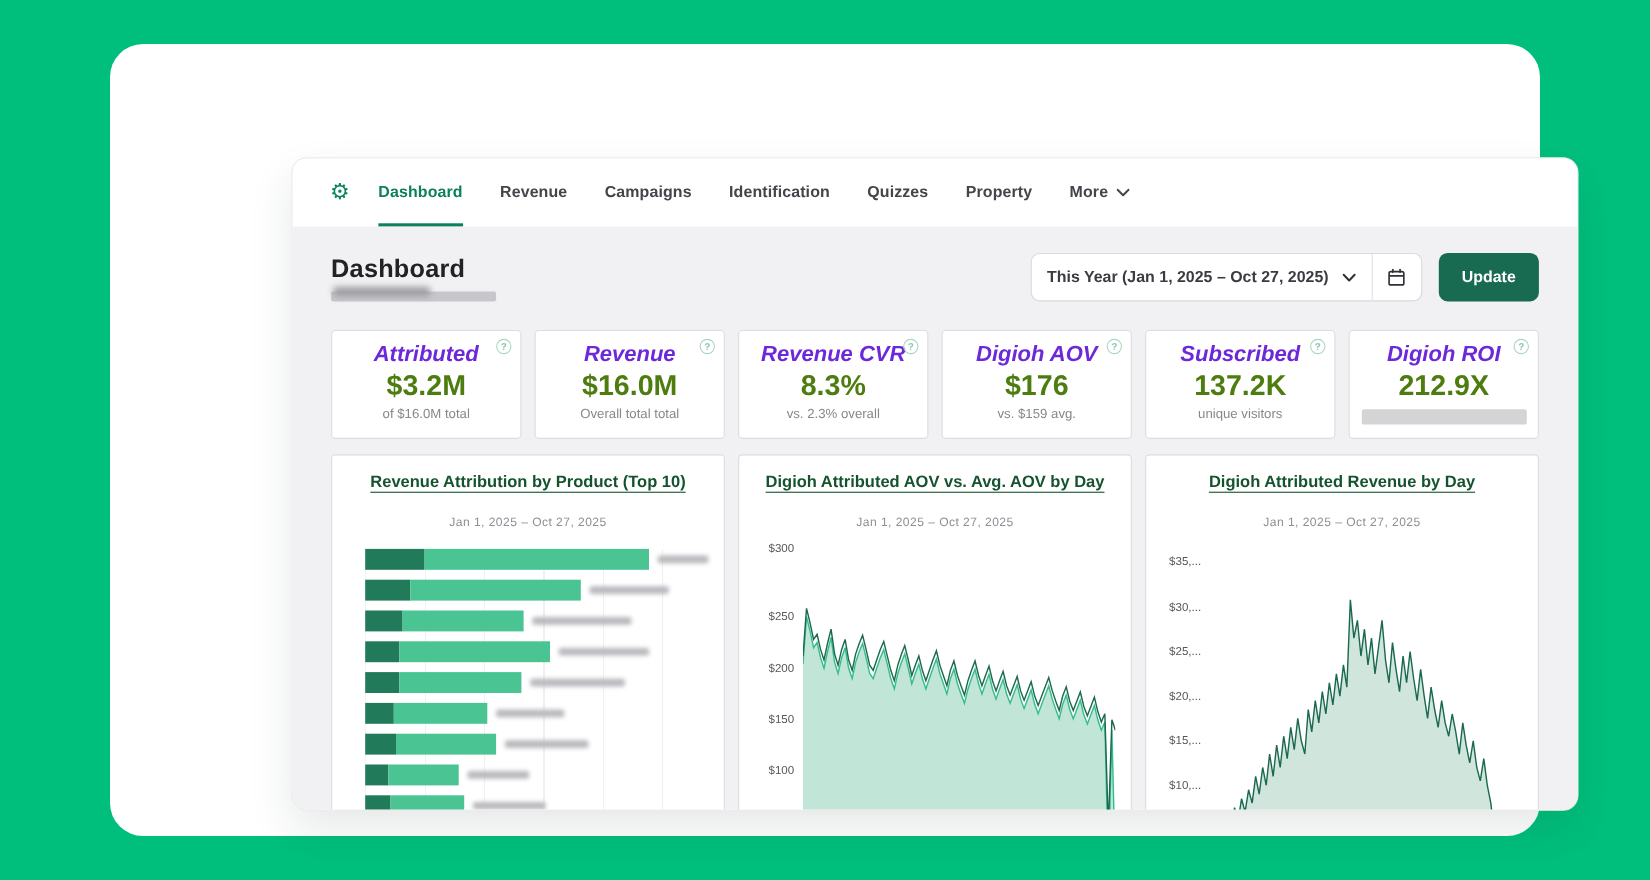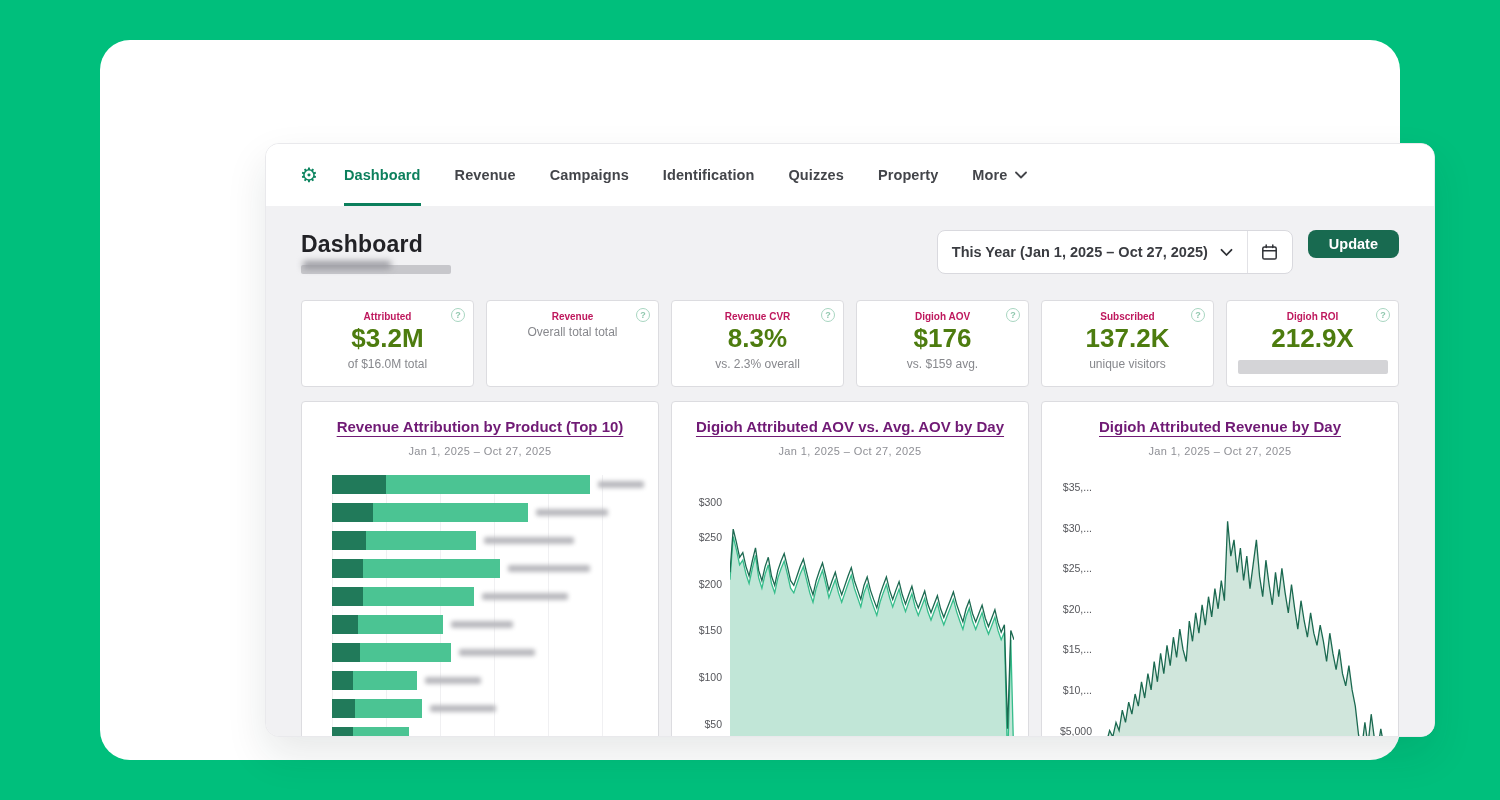--- a/index.html
+++ b/index.html
@@ -45,62 +45,62 @@
   
   .section { flex: 1; background: #f1f1f3; padding: 18px 35px 0; }
   .header-row {
     display: flex; justify-content: space-between; align-items: center;
     margin-bottom: 20px; min-height: 56px;
   }
   .title-wrap h1 { font-size: 23px; color: #222226; letter-spacing: .2px; }
   .redact-line { margin-top: 6px; position: relative; height: 10px; width: 150px; }
   .redact-light { position: absolute; left: 0; top: 1px; width: 150px; height: 9px; background: #c7c7cb; border-radius: 2px; }
   .redact-dark  { position: absolute; left: 2px; top: -3px; width: 88px; height: 8px; background: #9b9ba1; filter: blur(3px); border-radius: 2px; }
-  .controls { display: flex; align-items: flex-start; gap: 15px; }
+  .controls { display: flex; align-items: flex-end; gap: 15px; }
   .range-group {
     display: flex; align-items: stretch; height: 44px;
     background: #fff; border: 1px solid #d9d9de; border-radius: 8px; overflow: hidden;
   }
   .range-main { display: flex; align-items: center; gap: 12px; padding: 0 14px; font-size: 14.5px; font-weight: 700; color: #3a3c41; cursor: pointer; }
   .vdivider { width: 1px; background: #e2e2e6; }
   .cal-btn { width: 44px; display: flex; align-items: center; justify-content: center; cursor: pointer; }
   .update-btn {
-    height: 28px; padding: 0 21px; background: #186a50; color: #fff;
+    height: 44px; padding: 0 21px; background: #186a50; color: #fff;
     border: none; border-radius: 8px; font-size: 14.5px; font-weight: 700;
     font-family: "Liberation Sans", sans-serif; cursor: pointer;
   }
   
   .kpi-row { display: flex; gap: 12px; margin-bottom: 14px; }
   .kpi {
     flex: 1; position: relative; text-align: center;
     background: #fff; border: 1px solid #dcdce0; border-radius: 4px;
     padding: 10px 6px 12px;
   }
-  .kpi-title { font-size: 10px; font-weight: 700; color: #be185d; }
+  .kpi-title { font-size: 20px; font-weight: 700; color: #6d28d9; font-style: italic; }
   .kpi-value { font-size: 26px; font-weight: 700; color: #4d7c0f; margin-top: 1px; }
   .kpi-sub   { font-size: 12px; color: #87888d; margin-top: 3px; }
   .kpi-redact{ width: 150px; height: 14px; background: #d4d4d7; margin: 6px auto 0; border-radius: 2px; }
   .help {
     position: absolute; top: 7px; right: 8px;
     width: 14px; height: 14px; border: 1px solid #a8d6c1; border-radius: 50%;
     color: #8fc7ad; font-size: 9px; line-height: 12px; text-align: center; font-weight: 700;
     cursor: pointer;
   }
   
   .charts-row { display: flex; gap: 12px; }
   .chart-card {
     flex: 1; height: 380px; overflow: hidden;
     background: #fff; border: 1px solid #dcdce0; border-radius: 4px;
     padding: 16px 14px;
   }
   .chart-title {
-    text-align: center; font-size: 15px; font-weight: 700; color: #701a75;
+    text-align: center; font-size: 15px; font-weight: 700; color: #14532d;
     text-decoration: underline; text-underline-offset: 4px; text-decoration-thickness: 1px;
   }
-  .chart-sub { text-align: center; font-size: 11px; color: #8e8f95; margin-top: 10px; letter-spacing: .4px; }
+  .chart-sub { text-align: center; font-size: 11px; color: #8e8f95; margin-top: 22px; letter-spacing: .4px; }
   .bar-plot {
     margin: 18px 0 0 16px; position: relative;
     background: repeating-linear-gradient(to right, #f0f0f2 0, #f0f0f2 1px, transparent 1px, transparent 54px);
   }
   .bar-row { display: flex; align-items: center; height: 19px; margin-bottom: 9px; }
   .bar-seg { height: 100%; display: inline-block; }
   .bar-label-redact { margin-left: 8px; height: 7px; background: #b9b9be; filter: blur(2px); border-radius: 2px; display: inline-block; flex: 0 0 auto; }
   .line-chart { display: flex; margin-top: 14px; }
   .y-axis { width: 44px; position: relative; height: 300px; flex: 0 0 auto; }
   .y-tick { position: absolute; right: 8px; font-size: 10.5px; color: #55565b; transform: translateY(-50%); white-space: nowrap; }
@@ -178,20 +178,21 @@
       <div class="kpi-row">
           <div class="kpi">
             <div class="help">?</div>
             <div class="kpi-title">Attributed</div>
             <div class="kpi-value">$3.2M</div>
             <div class="kpi-sub">of $16.0M total</div>
           </div>
           <div class="kpi">
             <div class="help">?</div>
             <div class="kpi-title">Revenue</div>
+            <div class="kpi-value">$16.0M</div>
             <div class="kpi-sub">Overall total total</div>
           </div>
           <div class="kpi">
             <div class="help">?</div>
             <div class="kpi-title">Revenue CVR</div>
             <div class="kpi-value">8.3%</div>
             <div class="kpi-sub">vs. 2.3% overall</div>
           </div>
           <div class="kpi">
             <div class="help">?</div>
@@ -269,21 +270,21 @@
                 <span class="bar-seg" style="width:56.8px;background:#4bc493"></span>
               </div>
             </div>
         </div>
 
         <div class="chart-card">
           <div class="chart-title">Digioh Attributed AOV vs. Avg. AOV by Day</div>
           <div class="chart-sub">Jan 1, 2025 – Oct 27, 2025</div>
           <div class="line-chart">
             <div class="y-axis">
-                <div class="y-tick" style="top: 31px;">$300</div>
+                <div class="y-tick" style="top: 4px;">$300</div>
                 <div class="y-tick" style="top: 65.6px;">$250</div>
                 <div class="y-tick" style="top: 112.5px; padding-left: 31px;">$200</div>
                 <div class="y-tick" style="top: 159.4px;">$150</div>
                 <div class="y-tick" style="top: 206.3px; padding-left: 22px;">$100</div>
                 <div class="y-tick" style="top: 253.1px;">$50</div>
               </div>
             <div class="plot">
                 <svg width="284" height="300">
                   <polygon points="0.0,108.8 3.2,65.6 6.4,78.7 9.6,93.8 12.8,89.1 16.0,103.1 19.1,112.5 22.3,97.5 25.5,84.4 28.7,106.9 31.9,117.2 35.1,103.1 38.3,93.8 41.5,112.5 44.7,121.9 47.9,106.9 51.1,97.5 54.2,90.0 57.4,103.1 60.6,117.2 63.8,121.9 67.0,112.5 70.2,103.1 73.4,95.6 76.6,108.8 79.8,121.9 83.0,131.3 86.2,117.2 89.3,107.8 92.5,99.4 95.7,112.5 98.9,126.6 102.1,117.2 105.3,108.8 108.5,121.9 111.7,131.3 114.9,121.9 118.1,112.5 121.3,104.1 124.4,117.2 127.6,126.6 130.8,135.9 134.0,121.9 137.2,113.4 140.4,126.6 143.6,135.9 146.8,144.4 150.0,131.3 153.2,121.9 156.4,113.4 159.6,126.6 162.7,135.9 165.9,126.6 169.1,118.1 172.3,131.3 175.5,140.6 178.7,131.3 181.9,122.8 185.1,135.9 188.3,144.4 191.5,135.9 194.7,127.5 197.8,140.6 201.0,149.1 204.2,140.6 207.4,132.2 210.6,145.3 213.8,153.8 217.0,145.3 220.2,136.9 223.4,128.4 226.6,140.6 229.8,150.0 232.9,158.4 236.1,145.3 239.3,136.9 242.5,150.0 245.7,158.4 248.9,150.0 252.1,141.6 255.3,154.7 258.5,163.1 261.7,154.7 264.9,146.3 268.0,159.4 271.2,168.8 274.4,161.3 277.6,292.5 280.8,168.8 284.0,297.2 284,300 0,300" fill="rgba(142,210,182,0.55)"></polygon>
                   <polyline points="0.0,108.8 3.2,65.6 6.4,78.7 9.6,93.8 12.8,89.1 16.0,103.1 19.1,112.5 22.3,97.5 25.5,84.4 28.7,106.9 31.9,117.2 35.1,103.1 38.3,93.8 41.5,112.5 44.7,121.9 47.9,106.9 51.1,97.5 54.2,90.0 57.4,103.1 60.6,117.2 63.8,121.9 67.0,112.5 70.2,103.1 73.4,95.6 76.6,108.8 79.8,121.9 83.0,131.3 86.2,117.2 89.3,107.8 92.5,99.4 95.7,112.5 98.9,126.6 102.1,117.2 105.3,108.8 108.5,121.9 111.7,131.3 114.9,121.9 118.1,112.5 121.3,104.1 124.4,117.2 127.6,126.6 130.8,135.9 134.0,121.9 137.2,113.4 140.4,126.6 143.6,135.9 146.8,144.4 150.0,131.3 153.2,121.9 156.4,113.4 159.6,126.6 162.7,135.9 165.9,126.6 169.1,118.1 172.3,131.3 175.5,140.6 178.7,131.3 181.9,122.8 185.1,135.9 188.3,144.4 191.5,135.9 194.7,127.5 197.8,140.6 201.0,149.1 204.2,140.6 207.4,132.2 210.6,145.3 213.8,153.8 217.0,145.3 220.2,136.9 223.4,128.4 226.6,140.6 229.8,150.0 232.9,158.4 236.1,145.3 239.3,136.9 242.5,150.0 245.7,158.4 248.9,150.0 252.1,141.6 255.3,154.7 258.5,163.1 261.7,154.7 264.9,146.3 268.0,159.4 271.2,168.8 274.4,161.3 277.6,292.5 280.8,168.8 284.0,297.2" fill="none" stroke="#35bd8b" stroke-width="1.3"></polyline>

